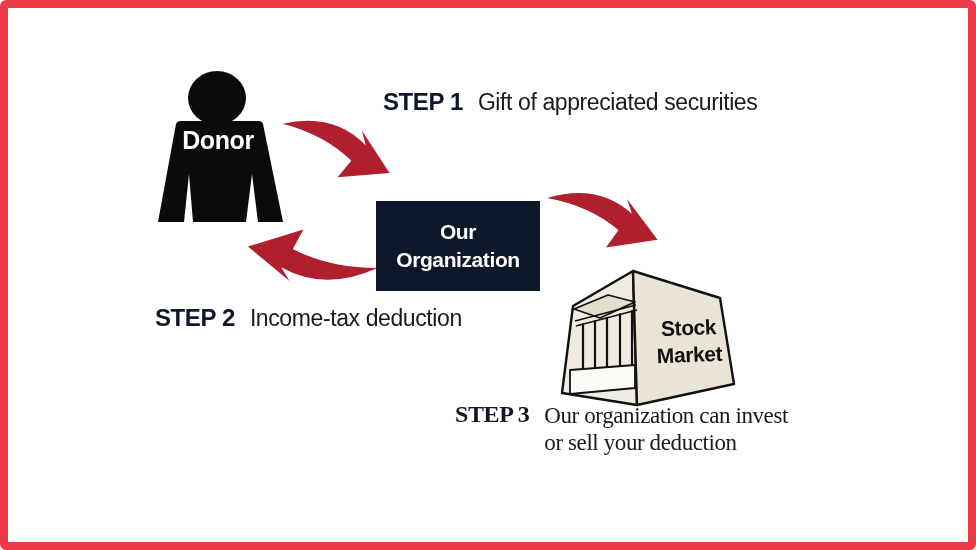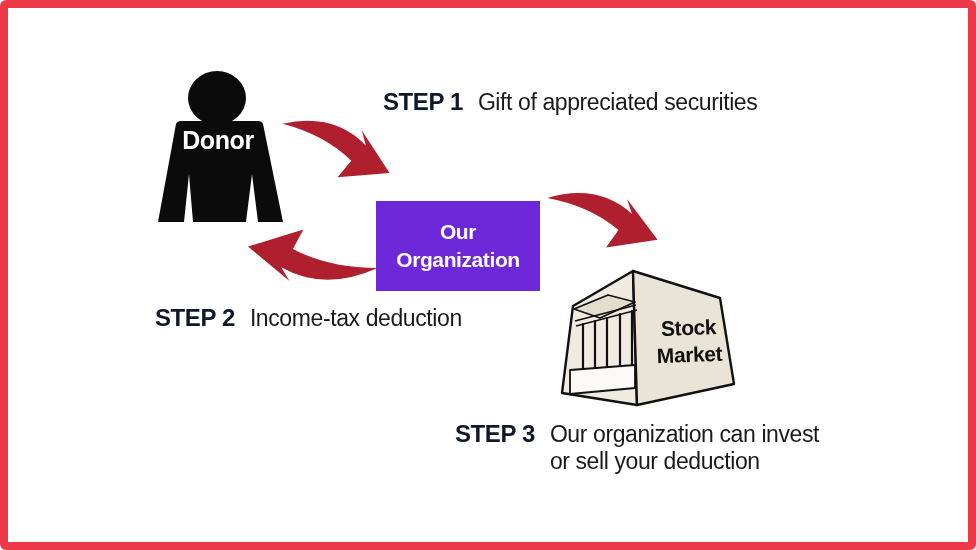--- a/index.html
+++ b/index.html
@@ -24,21 +24,21 @@
 
   .txt { position: absolute; z-index: 3; letter-spacing: -0.4px; }
 
   .donor-label {
     left: 159px; top: 126px; width: 118px;
     text-align: center;
     color: #ffffff; font-size: 25px; font-weight: 700;
   }
   .org-box {
     left: 376px; top: 201px; width: 164px; height: 90px;
-    background: #6d28d9;
+    background: #0f172a;
     display: flex; flex-direction: column; justify-content: center;
     text-align: center;
     color: #ffffff; font-size: 21px; font-weight: 700;
     line-height: 28px;
     z-index: 2;
   }
   .stock-label {
     left: 636px; top: 314px; width: 106px;
     text-align: center;
     color: #111111; font-size: 21px; font-weight: 700;
@@ -49,21 +49,21 @@
   .step-label {
     color: #0f172a; font-size: 24px; font-weight: 700;
     margin-right: 15px;
   }
   .step-text {
     color: #1a1a1a; font-size: 23px; font-weight: 400;
     padding-top: 1px; line-height: 27px;
   }
   .step1 { left: 383px; top: 88px; }
   .step2 { left: 155px; top: 304px; justify-content: center; }
-  .step3 { left: 455px; top: 420px; }
+  .step3 { left: 455px; top: 401px; font-family: Liberation Serif, serif; }
 </style>
 </head>
 <body>
 
 <div class="canvas">
 
   <svg class="art" width="976" height="550" viewBox="0 0 976 550">
     <defs>
       <path id="swoosh" d="M 0 12 Q 48 -10 86 16 L 79 2 L 115 38 L 65 53 L 75 34 Q 44 14 0 12 Z"></path>
     </defs>

